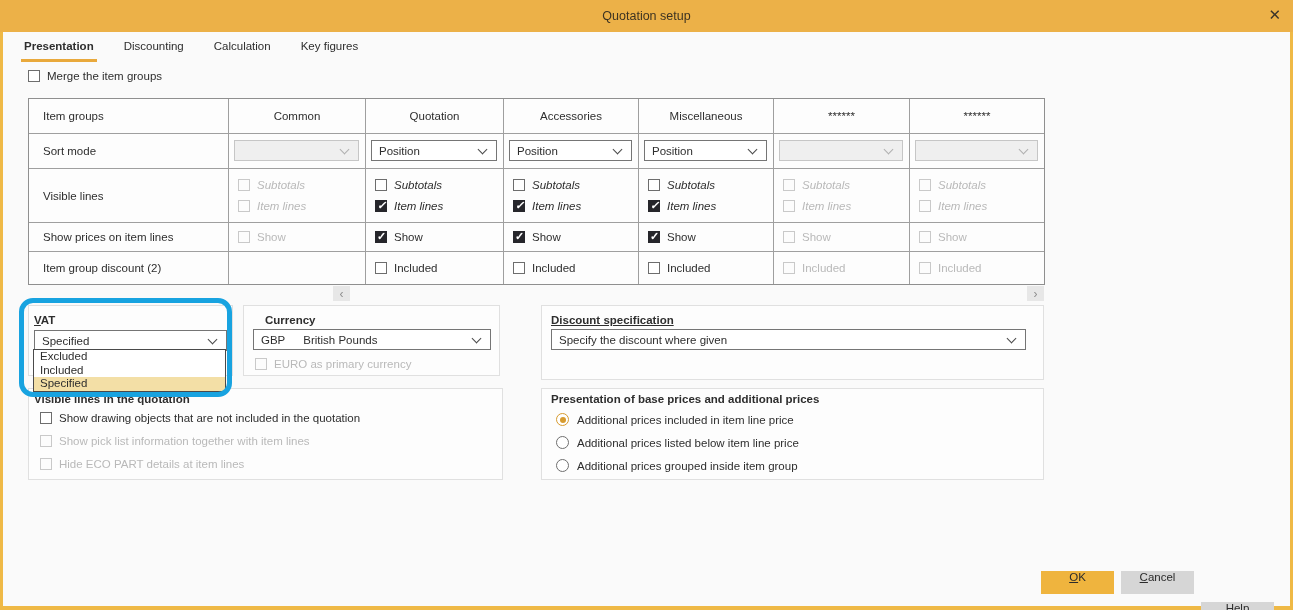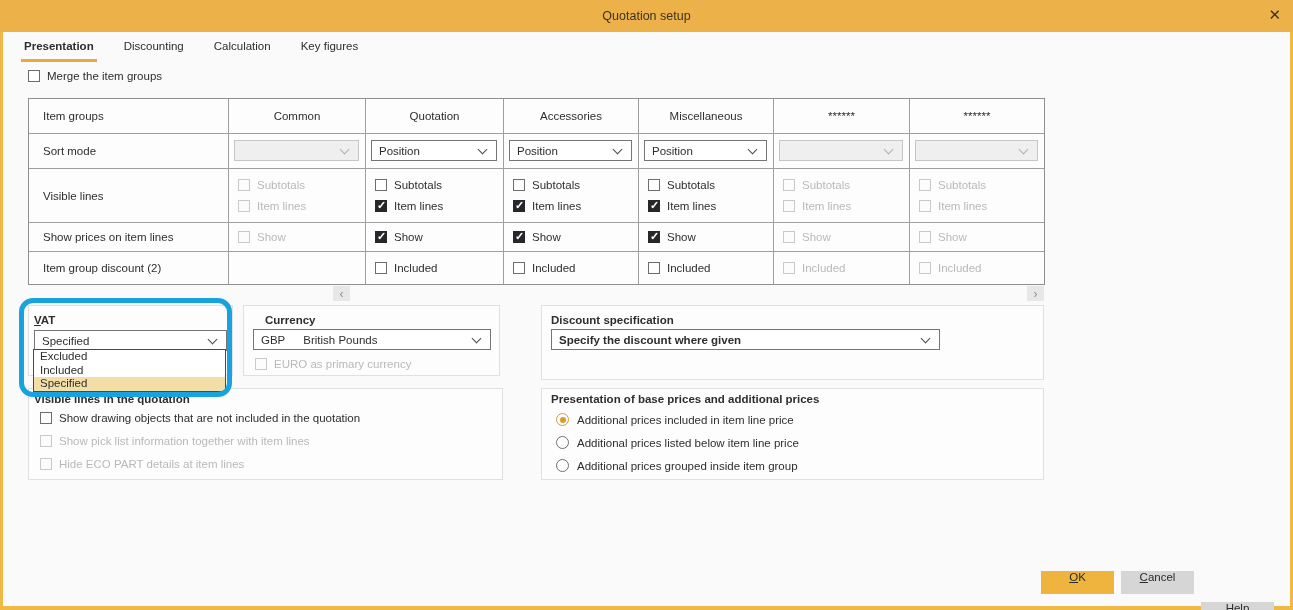--- a/index.html
+++ b/index.html
@@ -46,21 +46,21 @@
   
   .tbl { position:absolute; left:25px; top:98px; width:1017px; background:#FDFDFD;
          display:grid; grid-template-columns:200px 137px 138px 135px 135px 136px 134px;
          grid-template-rows:35px 35px 54px 29px 32px; border:1px solid #8f8f8f; }
   .tc { border-right:1px solid #9f9f9f; border-bottom:1px solid #9f9f9f; font-size:11.5px;
         display:flex; align-items:center; justify-content:center; position:relative; overflow:hidden; }
   .tc:nth-child(7n) { border-right:none; }
   .tc:nth-child(n+29) { border-bottom:none; }
   .tc.lbl { justify-content:flex-start; padding-left:14px; }
   .tc.cell { justify-content:flex-start; padding-left:9px; }
-  .tc.stack { flex-direction:column; align-items:flex-start; justify-content:center; gap:9px; padding-left:9px; }
+  .tc.stack { flex-direction:column; align-items:flex-start; justify-content:center; gap:9px; padding-left:9px;font-style:italic; }
   .tc .combo { position:absolute; left:5px; right:6px; top:6px; }
 
   
   .scrollbtn { position:absolute; width:17px; height:15px; background:#E7E7E7; color:#8f8f8f;
                display:flex; align-items:center; justify-content:center; font-size:12px; cursor:pointer; }
 
   
   .panel { position:absolute; background:#FDFDFD; border:1px solid #E0E0E0; }
   .ptitle { font-size:11.5px; font-weight:bold; margin:8px 0 0 12px; white-space:nowrap; }
 
@@ -305,22 +305,22 @@
       <span style="margin-left:18px;">British Pounds</span>
       <span class="chev"></span>
     </div>
     <div class="cbrow disabled" style="position:absolute; left:11px; top:52px;">
       <span class="cb disabled"></span>
       <span>EURO as primary currency</span>
     </div>
   </div>
 
   <div class="panel" style="left:538px; top:305px; width:503px; height:75px;">
-    <div class="ptitle" style="margin-left:9px;">Discount specification</div>
-    <div class="combo" style="position:absolute; left:9px; top:23px; width:389px;font-weight:bold;">
+    <div class="ptitle" style="margin-left:9px;text-decoration:underline;">Discount specification</div>
+    <div class="combo" style="position:absolute; left:9px; top:23px; width:475px;">
       <span>Specify the discount where given</span>
       <span class="chev"></span>
     </div>
   </div>
 
   <div class="panel" style="left:25px; top:388px; width:475px; height:92px;">
     <div class="ptitle" style="margin-left:5px; margin-top:4px;">Visible lines in the quotation</div>
     <div class="cbrow" style="position:absolute; left:11px; top:23px;">
       <span class="cb"></span>
       <span>Show drawing objects that are not included in the quotation</span>

